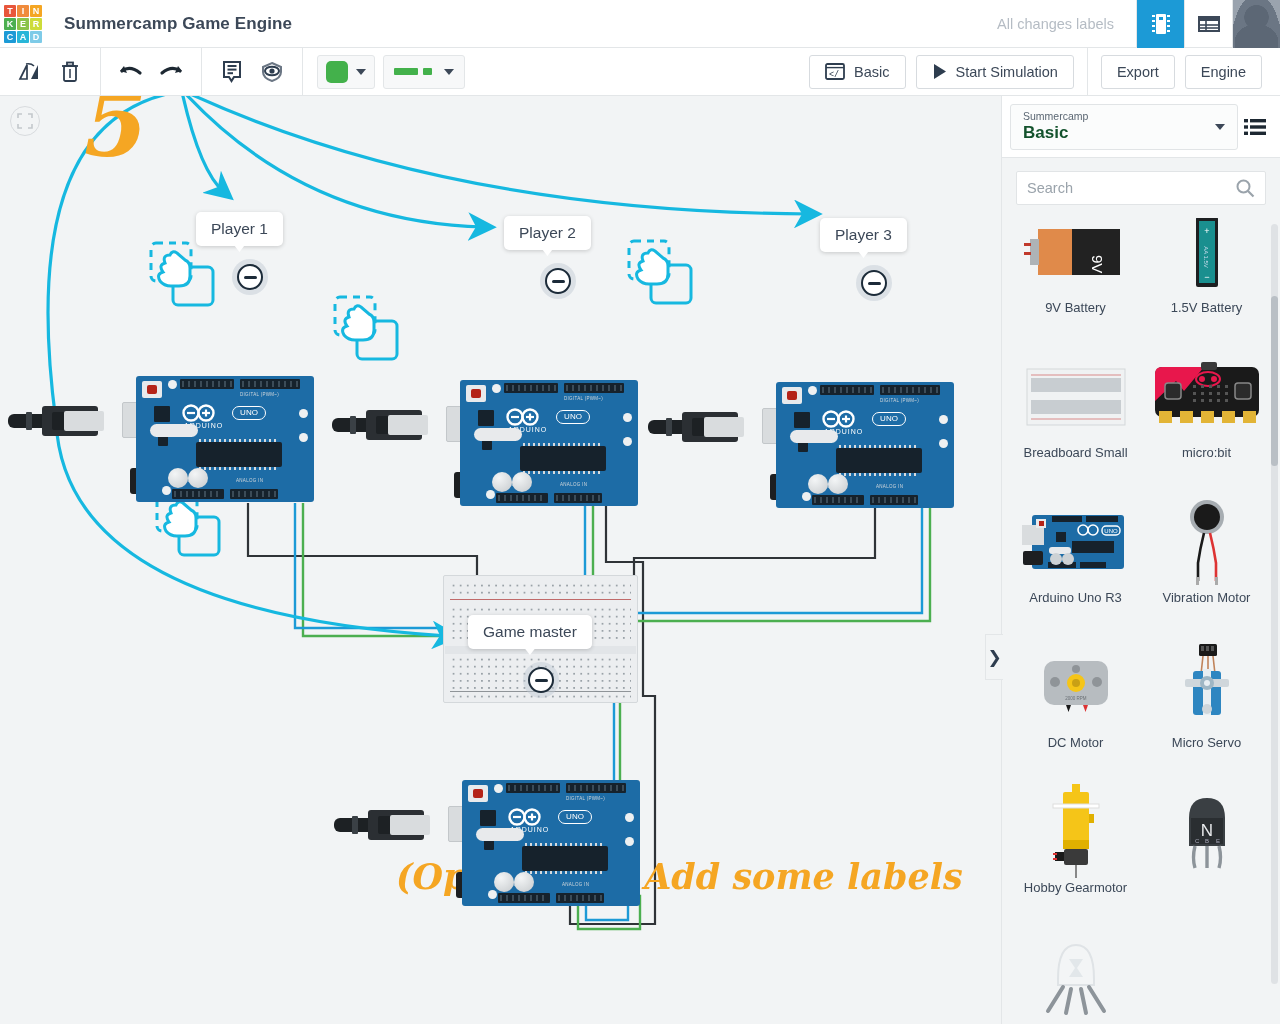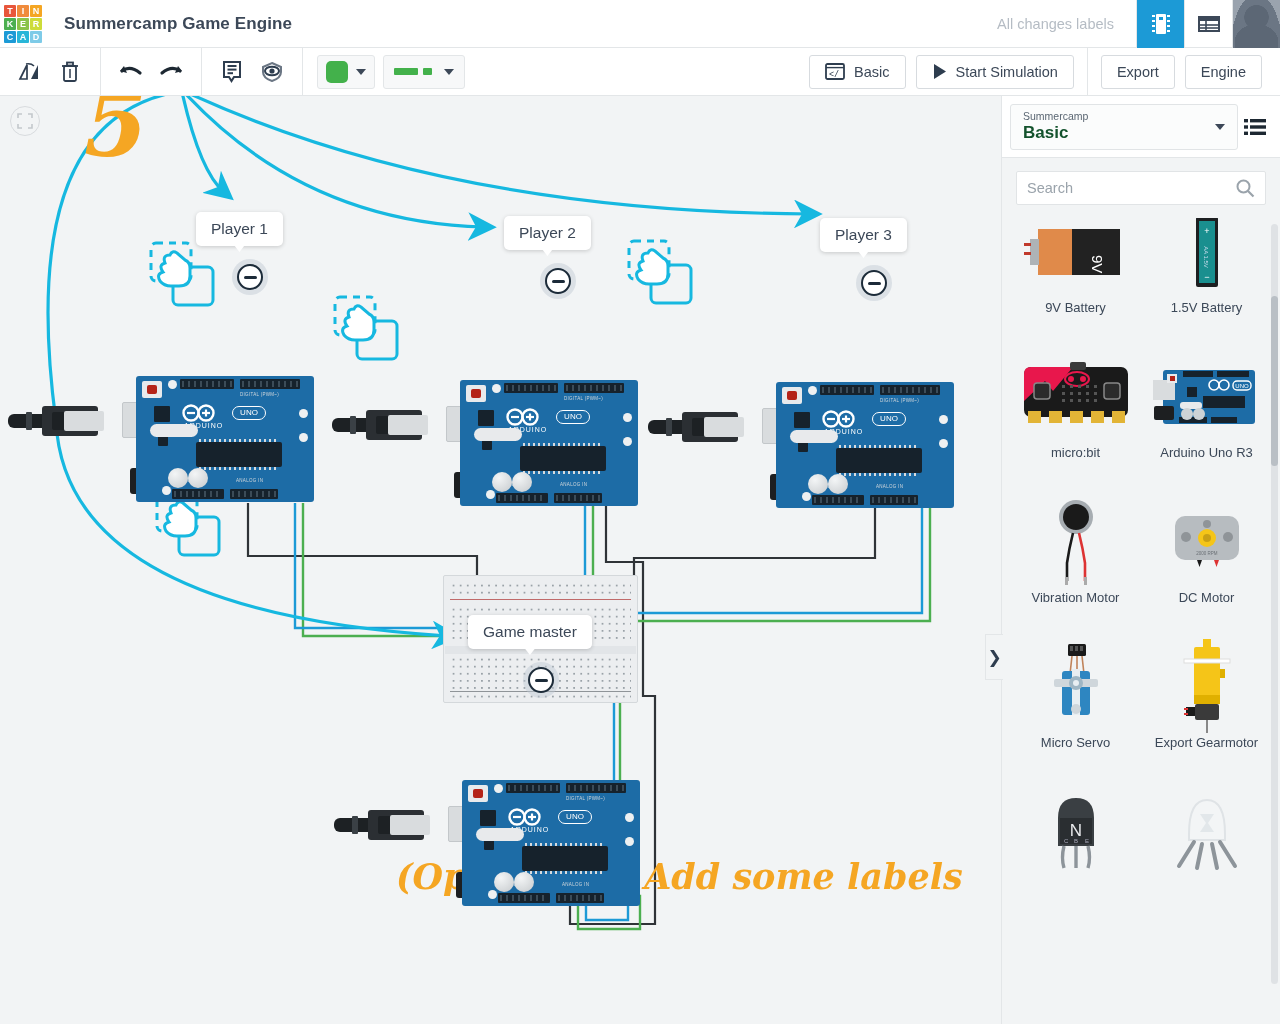--- a/index.html
+++ b/index.html
@@ -633,20 +633,34 @@
               <svg width="40" height="80" viewBox="0 0 40 80">
       <rect x="9" y="5" width="22" height="70" fill="#1d1f21" rx="2"></rect>
       <rect x="12" y="9" width="16" height="62" fill="#1a8f8f"></rect>
       <rect x="17" y="0" width="6" height="6" fill="#c0392b"></rect>
       <text x="20" y="22" font-size="9" fill="#fff" text-anchor="middle" font-family="Liberation Sans, sans-serif">+</text>
       <text x="20" y="68" font-size="9" fill="#fff" text-anchor="middle" font-family="Liberation Sans, sans-serif">−</text>
       <text x="20" y="48" font-size="6" fill="#cde" text-anchor="middle" transform="rotate(90 20 45)" font-family="Liberation Sans, sans-serif">AA 1.5V</text>
               </svg>
             </div>
             <div class="comp-name">1.5V Battery</div>
+          </div>
+          <div class="comp-cell">
+            <div class="comp-thumb">
+              <svg width="100" height="58" viewBox="0 0 100 58">
+      <rect x="1" y="1" width="98" height="56" fill="#f0f2f3" stroke="#d3d7da"></rect>
+      <line x1="5" y1="7" x2="95" y2="7" stroke="#d98a8a" stroke-width="1"></line>
+      <line x1="5" y1="51" x2="95" y2="51" stroke="#d98a8a" stroke-width="1"></line>
+      <g fill="#a8afb4">
+                  <rect x="5" y="10" width="90" height="14" opacity=".55"></rect>
+                  <rect x="5" y="32" width="90" height="14" opacity=".55"></rect>
+                </g>
+              </svg>
+            </div>
+            <div class="comp-name">Breadboard Small</div>
           </div>
           <div class="comp-cell">
             <div class="comp-thumb">
               <svg width="112" height="72" viewBox="0 0 112 72">
       <rect x="4" y="6" width="104" height="50" rx="7" fill="#1a1a1a"></rect>
       <path d="M4 13 q0 -7 7 -7 h42 l-20 24 l-8 -10 l-21 20 z" fill="#e8174c"></path>
       <rect x="50" y="1" width="16" height="8" rx="2" fill="#3a3a3a"></rect>
       <ellipse cx="57" cy="18" rx="12" ry="7" fill="none" stroke="#e8174c" stroke-width="2"></ellipse>
       <circle cx="51" cy="18" r="3" fill="#e8174c"></circle>
                 <circle cx="63" cy="18" r="3" fill="#e8174c"></circle>
@@ -762,21 +776,21 @@
       <rect x="2" y="20" width="46" height="4" fill="#fff" stroke="#ddd"></rect>
       <rect x="38" y="30" width="5" height="9" fill="#e0b000"></rect>
       <rect x="12" y="56" width="26" height="9" fill="#e0b000"></rect>
       <rect x="13" y="65" width="24" height="16" rx="2" fill="#3a3a3a"></rect>
       <rect x="4" y="68" width="9" height="9" fill="#1a1a1a"></rect>
       <rect x="2" y="69" width="4" height="2" fill="#d33"></rect>
                 <rect x="2" y="74" width="4" height="2" fill="#d33"></rect>
       <rect x="24" y="81" width="2" height="13" fill="#888"></rect>
               </svg>
             </div>
-            <div class="comp-name">Export Gearmotor</div>
+            <div class="comp-name">Hobby Gearmotor</div>
           </div>
           <div class="comp-cell">
             <div class="comp-thumb">
               <svg width="58" height="80" viewBox="0 0 58 80">
       <path d="M11 26 q0 -20 18 -20 q18 0 18 20 v28 h-36 z" fill="#3a3f43"></path>
       <rect x="13" y="26" width="32" height="26" fill="#2a2e31"></rect>
       <text x="29" y="44" font-size="17" fill="#e8eaec" text-anchor="middle" font-family="Liberation Sans, sans-serif">N</text>
       <text x="17" y="51" font-size="6" fill="#aab" font-family="Liberation Sans, sans-serif">C</text>
       <text x="27" y="51" font-size="6" fill="#aab" font-family="Liberation Sans, sans-serif">B</text>
       <text x="38" y="51" font-size="6" fill="#aab" font-family="Liberation Sans, sans-serif">E</text>

